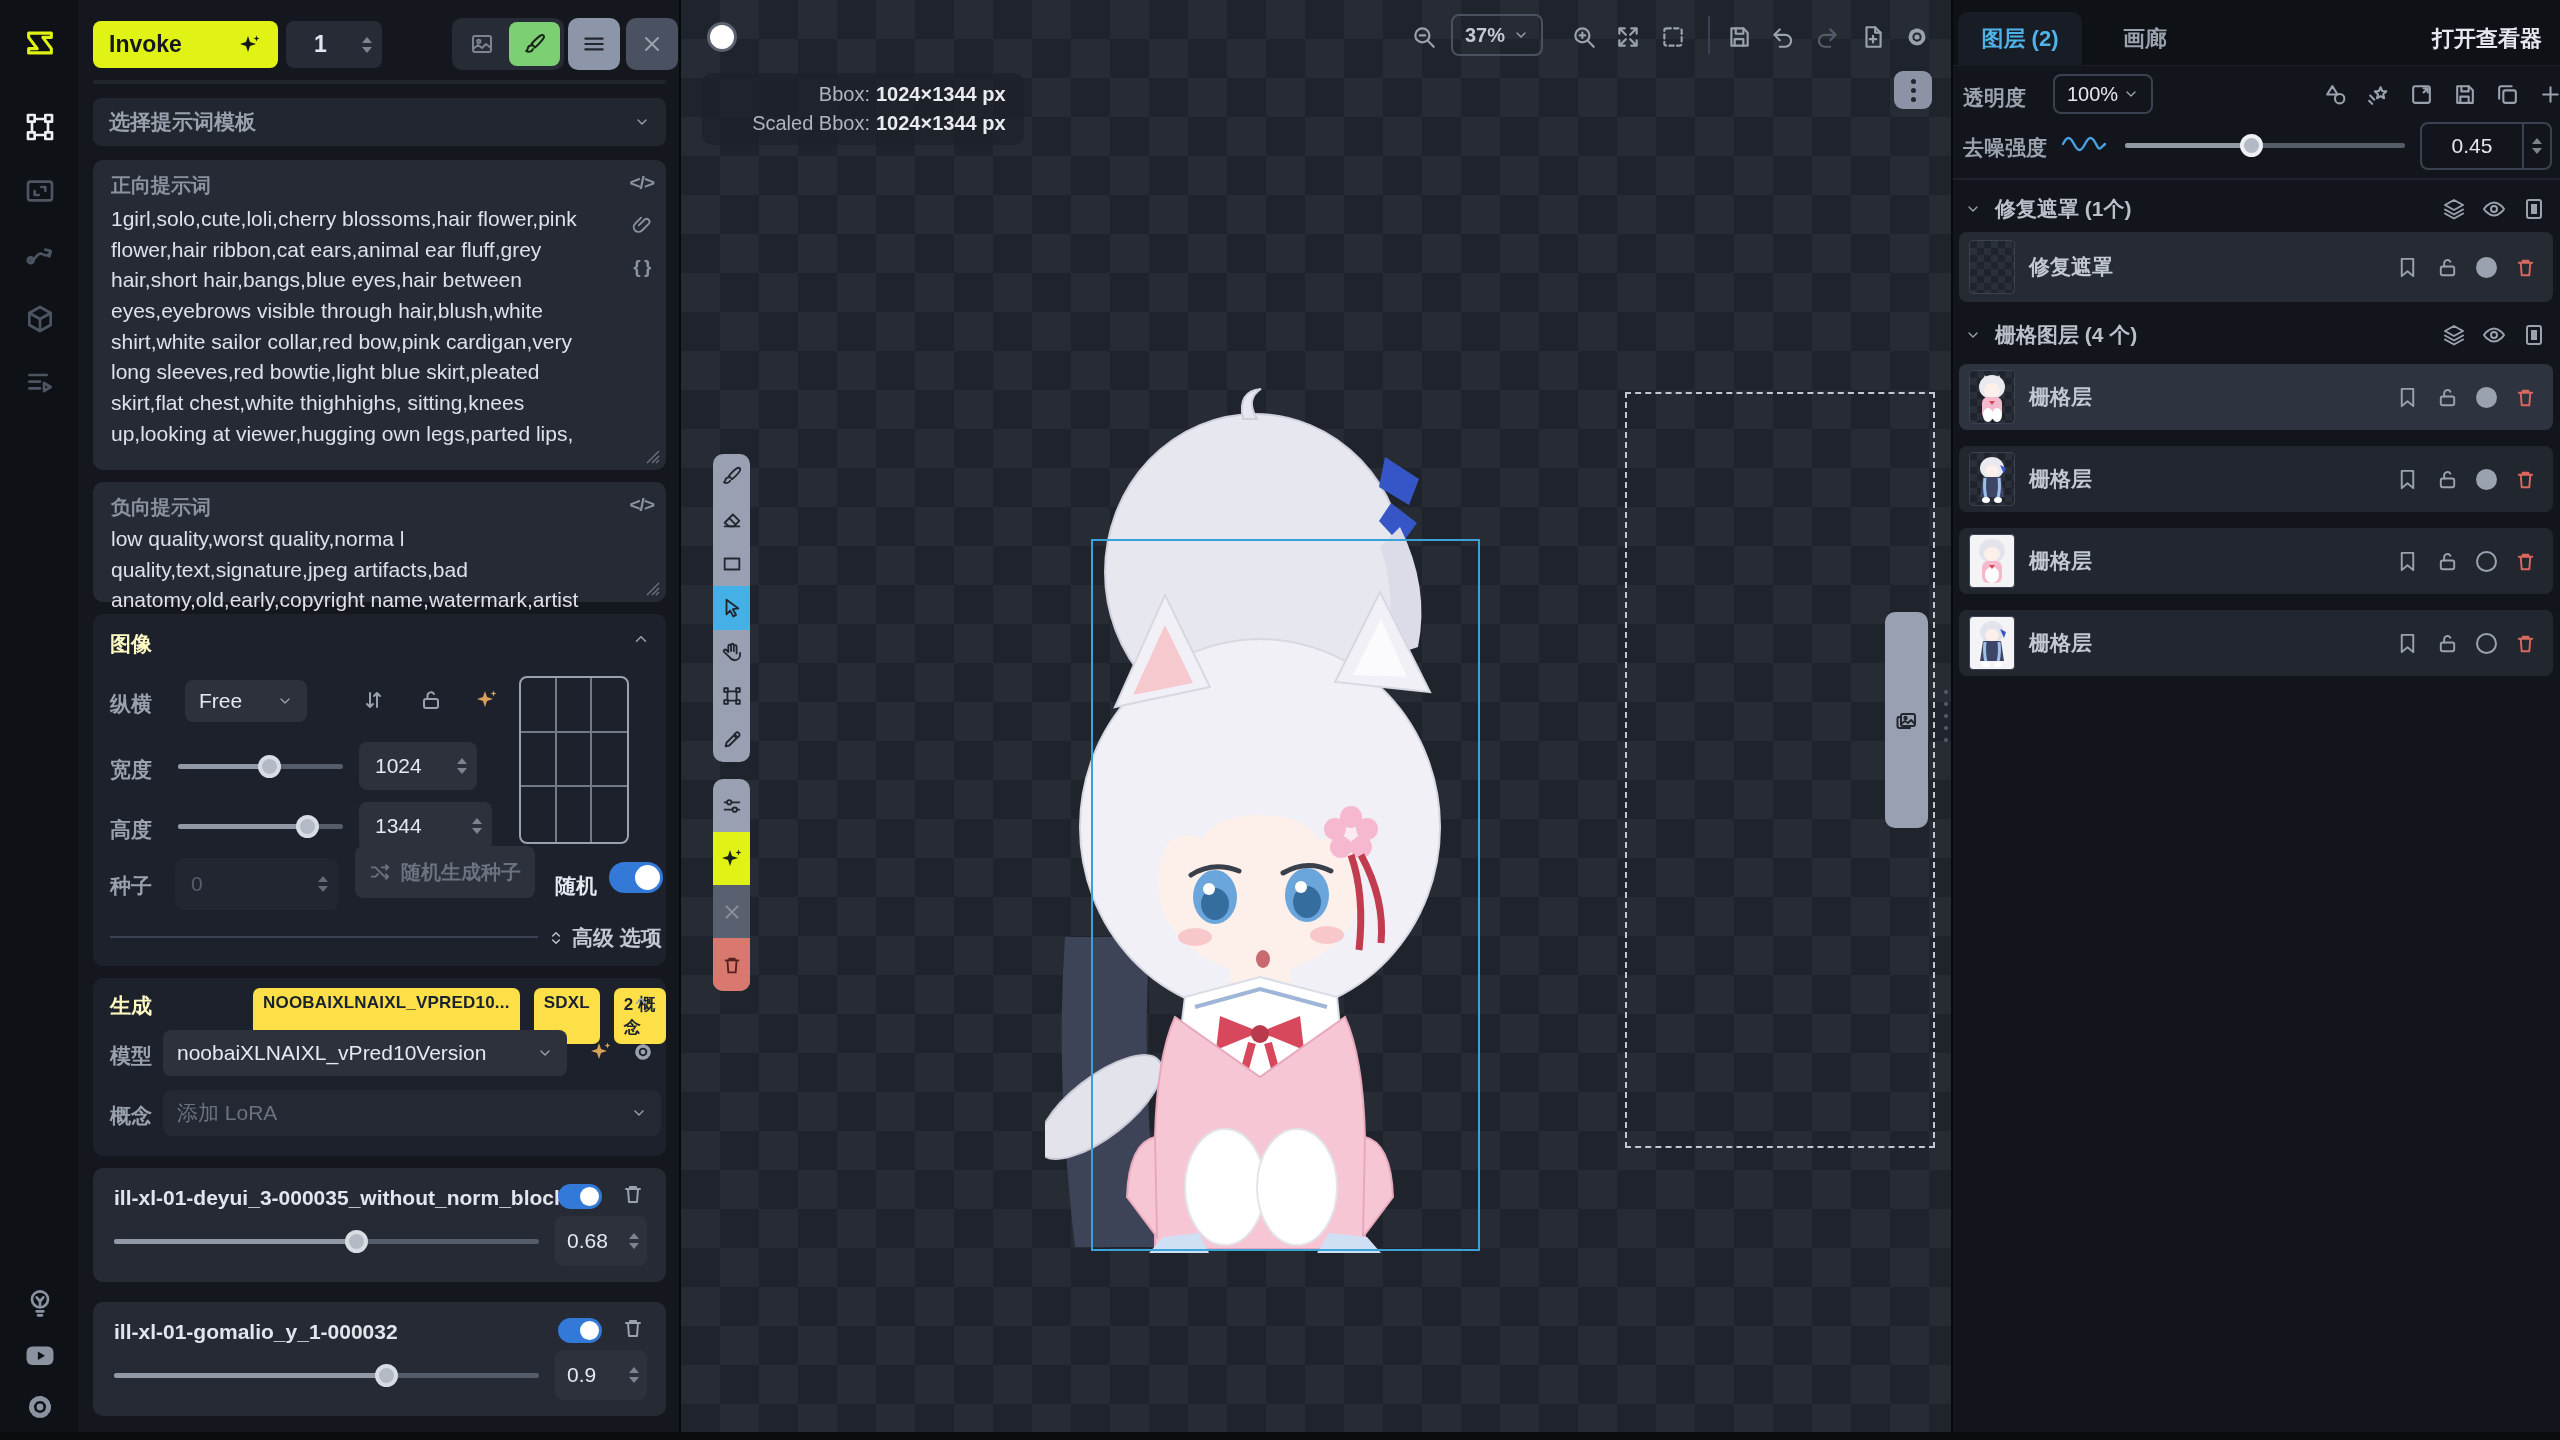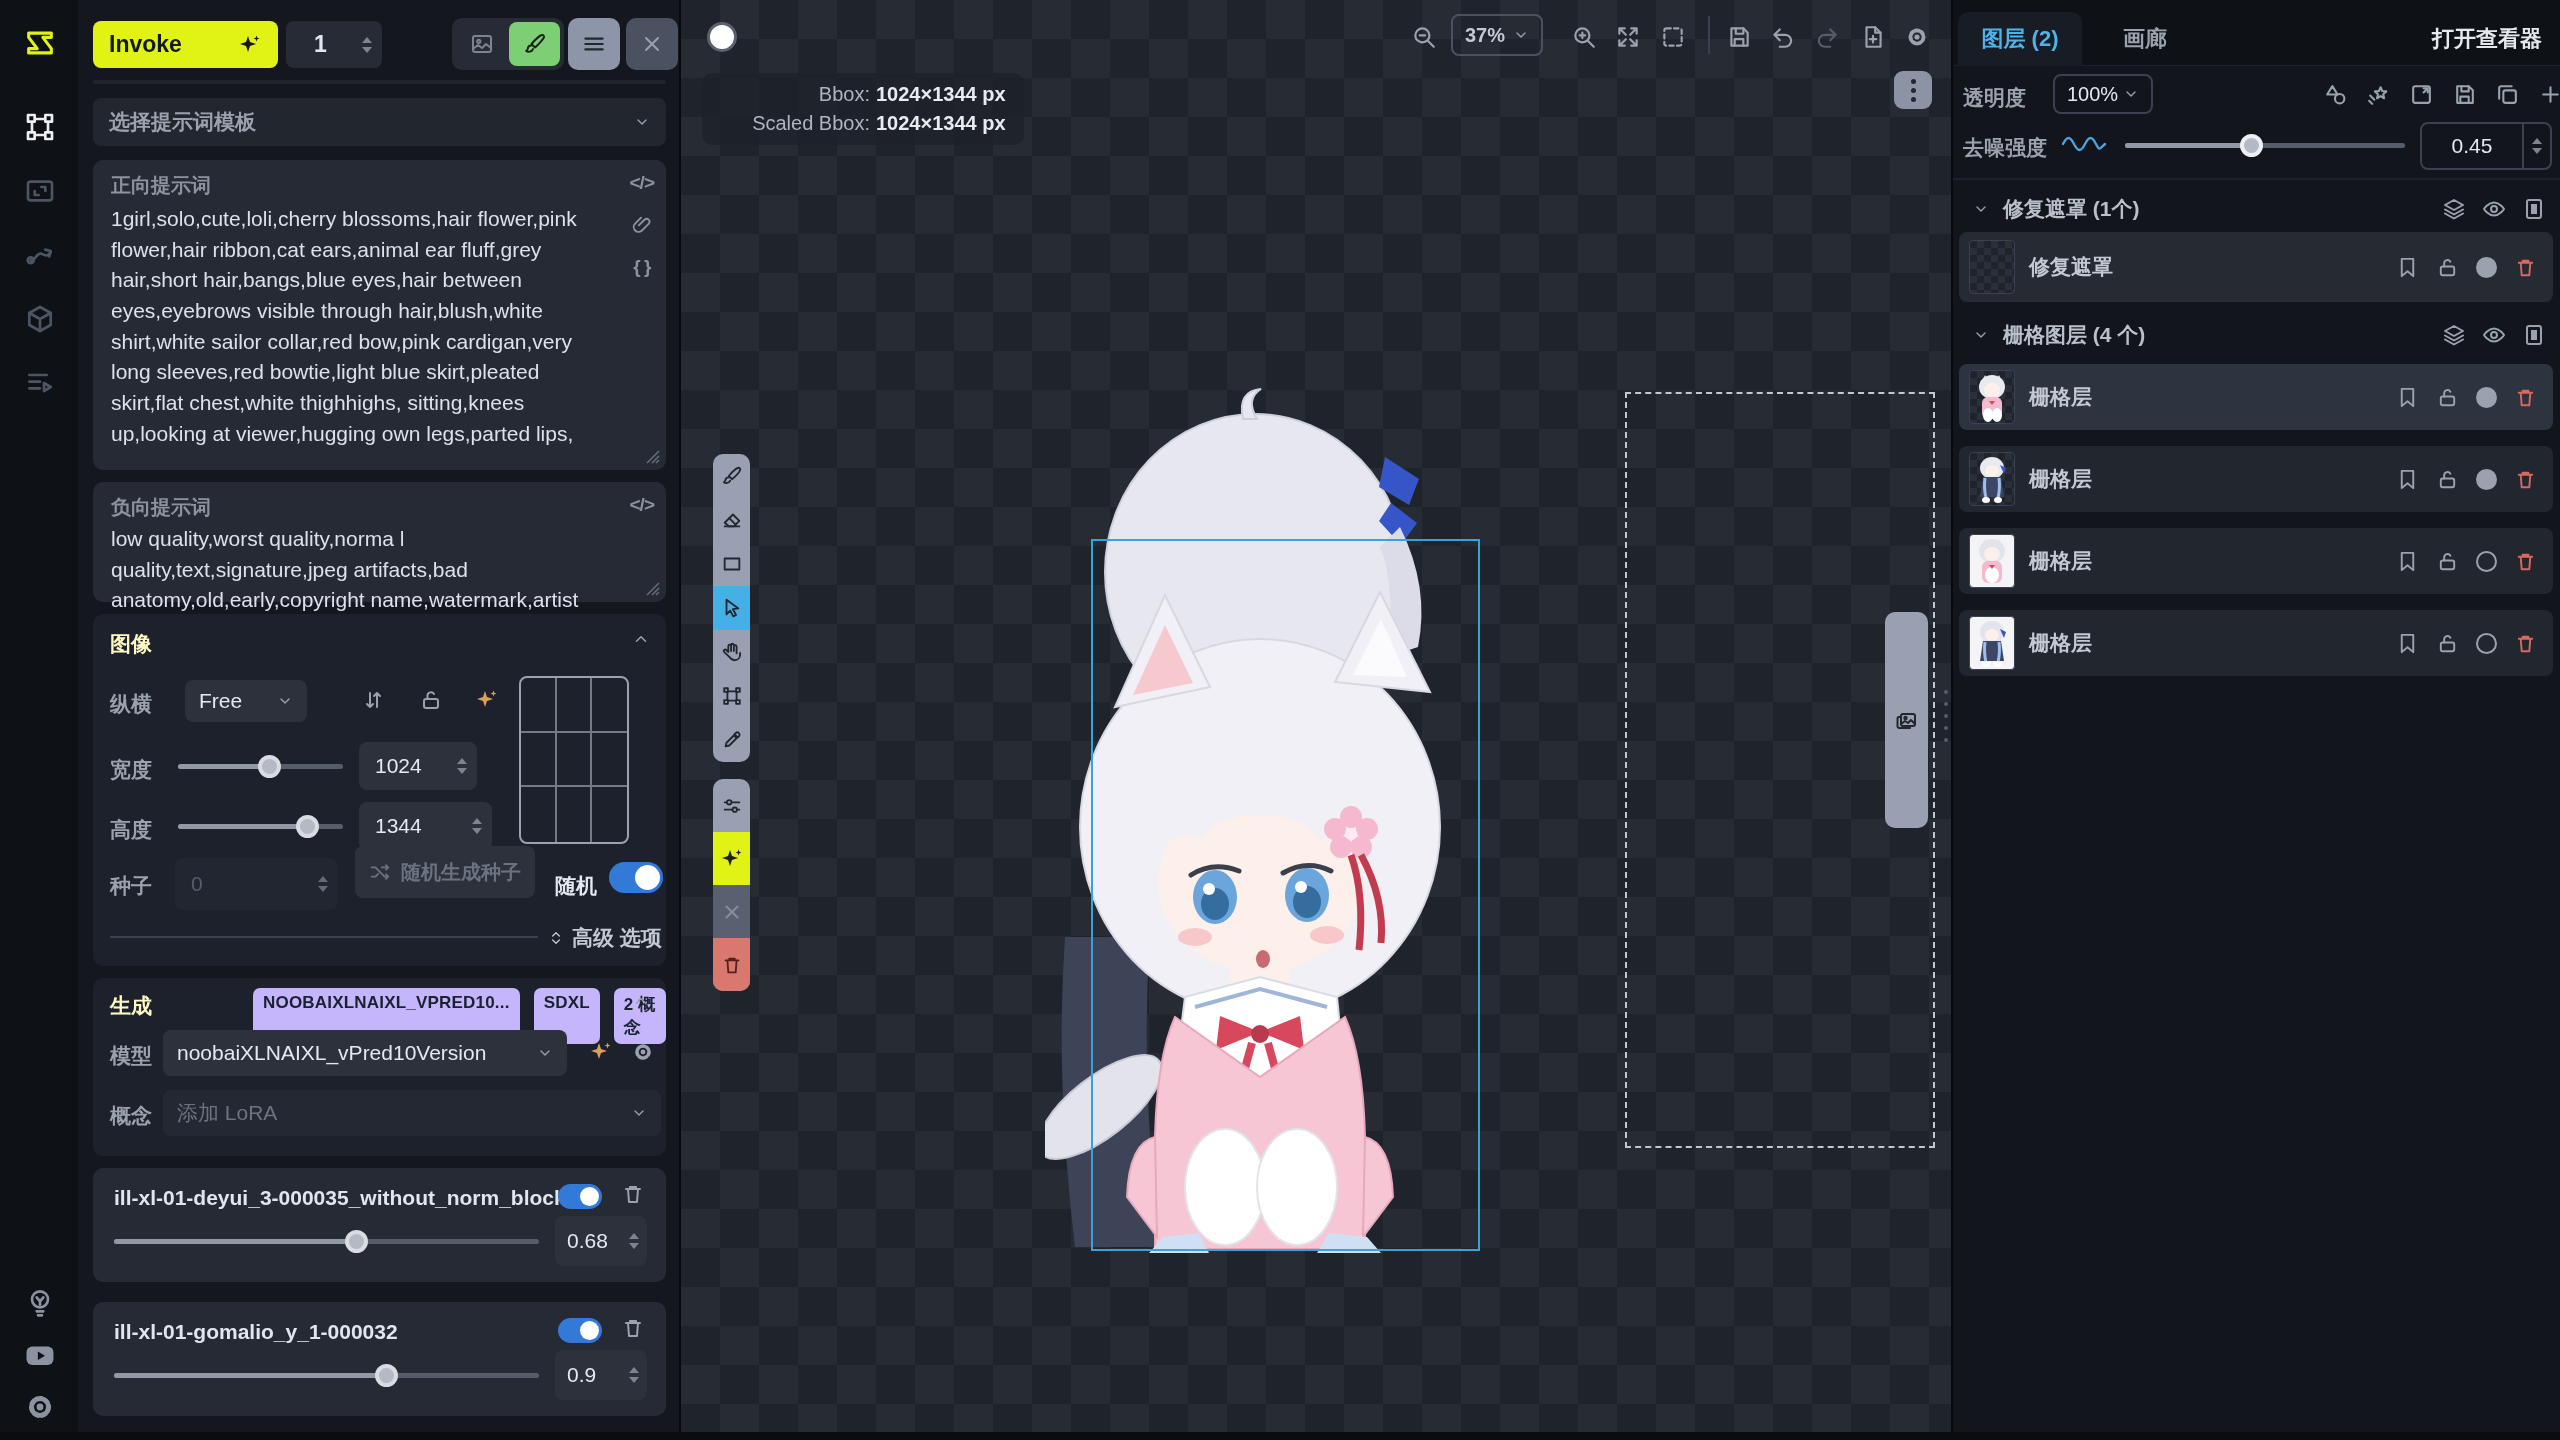--- a/index.html
+++ b/index.html
@@ -42,21 +42,21 @@
   .resize-h{position:absolute;right:6px;bottom:6px;width:14px;height:14px;color:#6b7280;}
   .section{position:absolute;background:#1d212b;border-radius:10px;}
   .sec-head{position:absolute;left:17px;font-size:21px;font-weight:bold;color:#fef9c3;}
   .collapse{position:absolute;right:16px;color:#9aa2ad;}
   .slider{position:absolute;height:22px;}
   .s-track{position:absolute;left:0;right:0;top:9px;height:5px;border-radius:3px;background:#565d6a;}
   .s-fill{position:absolute;left:0;top:9px;height:5px;border-radius:3px;background:#9299a6;}
   .s-knob{position:absolute;top:0;width:23px;height:23px;margin-left:-11px;border-radius:50%;background:#b4bac5;border:4px solid #d9dce2;}
   .numbox{position:absolute;background:#2c313c;border-radius:8px;display:flex;align-items:center;justify-content:space-between;padding:0 10px 0 16px;}
   .numbox .nv{font-size:21px;color:#e4e8ef;}
-  .badge{background:#c4b5fd;color:#1a2230;font-weight:bold;font-size:17px;border-radius:7px;padding:5px 10px;letter-spacing:.2px;}
+  .badge{background:#fde047;color:#1a2230;font-weight:bold;font-size:17px;border-radius:7px;padding:5px 10px;letter-spacing:.2px;}
   .toggle{position:absolute;border-radius:99px;background:#3279d8;}
   .toggle .knob{position:absolute;top:3px;right:3px;bottom:3px;aspect-ratio:1;background:#fff;border-radius:50%;}
   .lora-name{font-size:21px;font-weight:bold;color:#e1e5ec;}
   .trash{color:#d9695f;}
   .disabled-btn{background:#2c313c;color:#6b7280;border-radius:8px;display:flex;align-items:center;justify-content:center;gap:10px;font-size:20px;font-weight:bold;}
 
   
   #canvas{left:681px;top:0;width:1272px;height:1432px;background-color:#1f232b;
     background-image:conic-gradient(#262b34 0 90deg,transparent 0 180deg,#262b34 0 270deg,transparent 0);
     background-size:78px 78px;overflow:hidden;}
@@ -73,21 +73,21 @@
   .kebab i{width:5px;height:5px;border-radius:50%;background:#22262e;}
 
   
   #rightpanel{left:1953px;top:0;width:607px;height:1432px;background:#12151c;}
   .tabbar{position:absolute;left:0;top:0;width:607px;height:66px;background:#0e1116;border-bottom:1px solid #1c2029;}
   .tab-active{position:absolute;left:5px;top:12px;width:124px;height:54px;background:#181c24;border-radius:10px 10px 0 0;
     display:flex;align-items:center;justify-content:center;font-size:22px;font-weight:bold;color:#4fb3e8;}
   .tab-plain{position:absolute;top:12px;height:54px;display:flex;align-items:center;font-size:22px;font-weight:bold;color:#9aa2ad;}
   .rp-label{font-size:21px;font-weight:bold;color:#9aa2ad;}
   .rp-ic{color:#9aa2ad;}
-  .grp-head{position:absolute;left:0;width:607px;height:42px;display:flex;align-items:center;gap:14px;padding-left:20px;}
+  .grp-head{position:absolute;left:0;width:607px;height:42px;display:flex;align-items:center;gap:14px;padding-left:12px;}
   .grp-title{font-size:21px;font-weight:bold;color:#b9c0ca;}
   .grp-icons{position:absolute;right:14px;display:flex;gap:16px;color:#9aa2ad;}
   .layer-row{position:absolute;left:6px;width:594px;height:66px;background:#22262f;border-radius:8px;display:flex;align-items:center;}
   .layer-row.sel{background:#2e3340;}
   .layer-row.sel2{background:#262a33;}
   .thumb{width:46px;height:54px;border-radius:4px;margin:0 14px 0 10px;overflow:hidden;border:1px solid #3a4150;flex:none;}
   .thumb.checker{background-color:#1f232b;background-image:conic-gradient(#2a2f39 0 90deg,transparent 0 180deg,#2a2f39 0 270deg,transparent 0);background-size:14px 14px;}
   .thumb.white{background:#f4f3f6;}
   .layer-name{font-size:21px;font-weight:bold;color:#c3c9d2;flex:1;}
   .row-icons{display:flex;align-items:center;gap:17px;margin-right:16px;color:#9aa2ad;}

